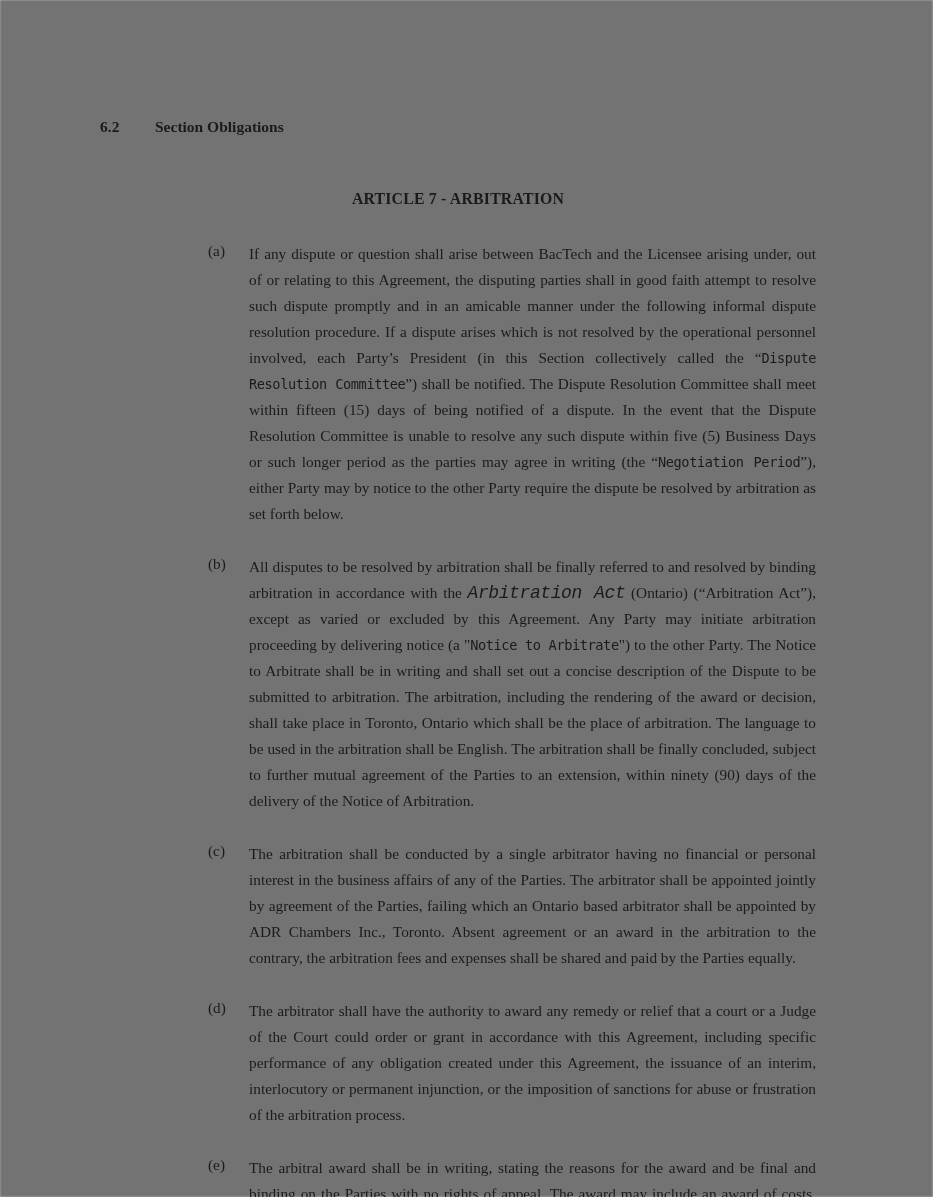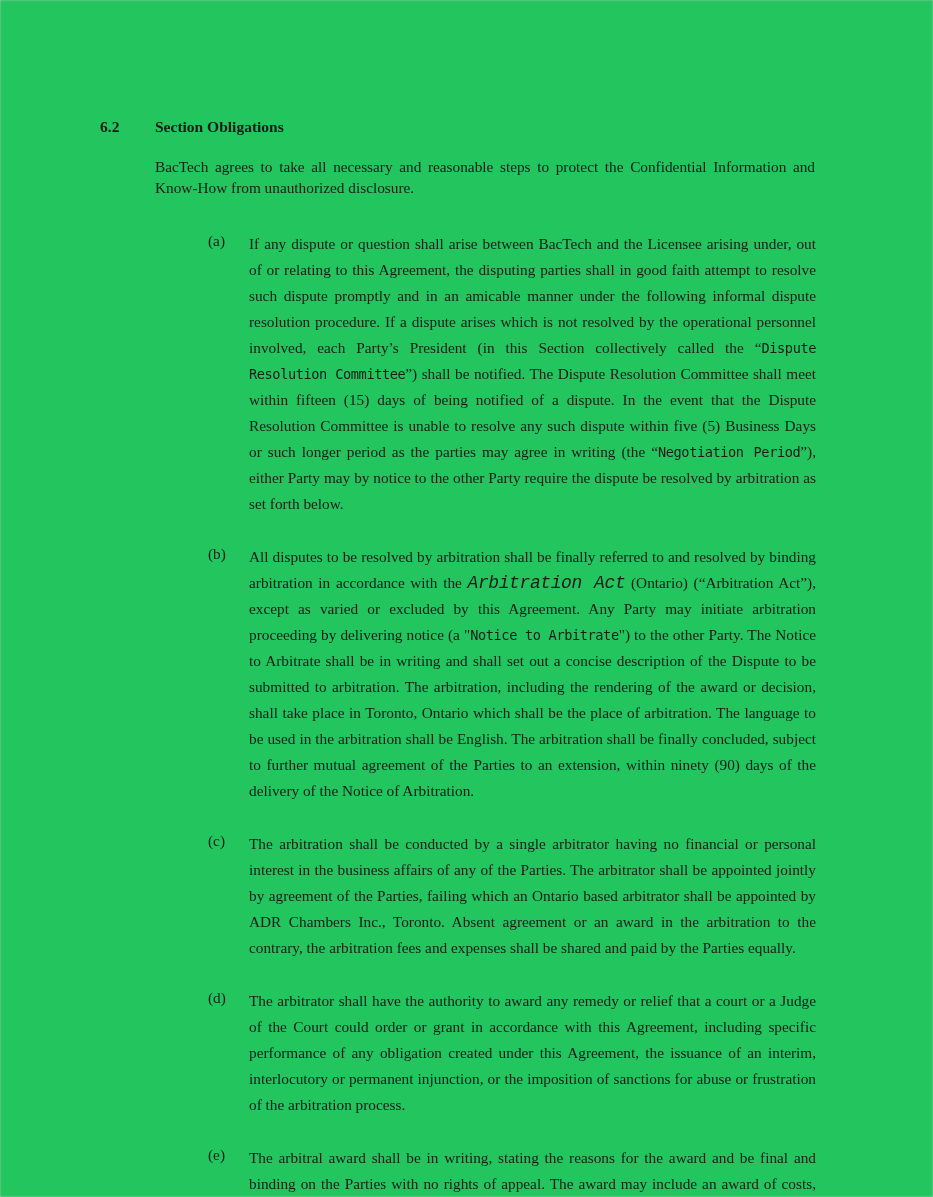--- a/index.html
+++ b/index.html
@@ -5,21 +5,21 @@
   html, body {
     margin: 0;
     padding: 0;
     background: #e9e9e7;
   }
   .page {
     position: relative;
     width: 933px;
     height: 1197px;
     margin: 0 auto;
-    background: #22c55e;
+    background: #737373;
     box-shadow: inset 0 0 2px #cfcfcc;
     font-family: "Liberation Serif", serif;
     color: #1b1b1b;
     overflow: hidden;
   }
   .content {
     position: absolute;
     left: 100px;
     top: 118px;
     width: 716px;
@@ -92,22 +92,22 @@
 <body>
 
 <div class="page">
   <div class="content">
 
     <div class="sec-row">
       <span class="sec-num">6.2</span>
       <span class="sec-title">Section Obligations</span>
     </div>
 
-    <div class="body-block">BacTech agrees to take all necessary and reasonable steps to protect the Confidential Information and Know-How from unauthorized disclosure.</div>
 
+    <div class="article-heading">ARTICLE 7 - ARBITRATION</div>
 
 
     <div class="clauses">
 
       <div class="clause">
         <span class="clause-label">(a)</span>
         <span class="clause-text"><span>If any dispute or question shall arise between BacTech and the Licensee arising under, out of or relating to this Agreement, the disputing parties shall in good faith attempt to resolve such dispute promptly and in an amicable manner under the following informal dispute resolution procedure.  If a dispute arises which is not resolved by the operational personnel involved, each Party’s President (in this Section collectively called the “</span><span class="seg-mono">Dispute Resolution Committee</span><span>”) shall be notified.  The Dispute Resolution Committee shall meet within fifteen (15) days of being notified of a dispute.  In the event that the Dispute Resolution Committee is unable to resolve any such dispute within five (5) Business Days or such longer period as the parties may agree in writing (the “</span><span class="seg-mono">Negotiation Period</span><span>”), either Party may by notice to the other Party require the dispute be resolved by arbitration as set forth below.</span></span>
       </div>
 
       <div class="clause">

